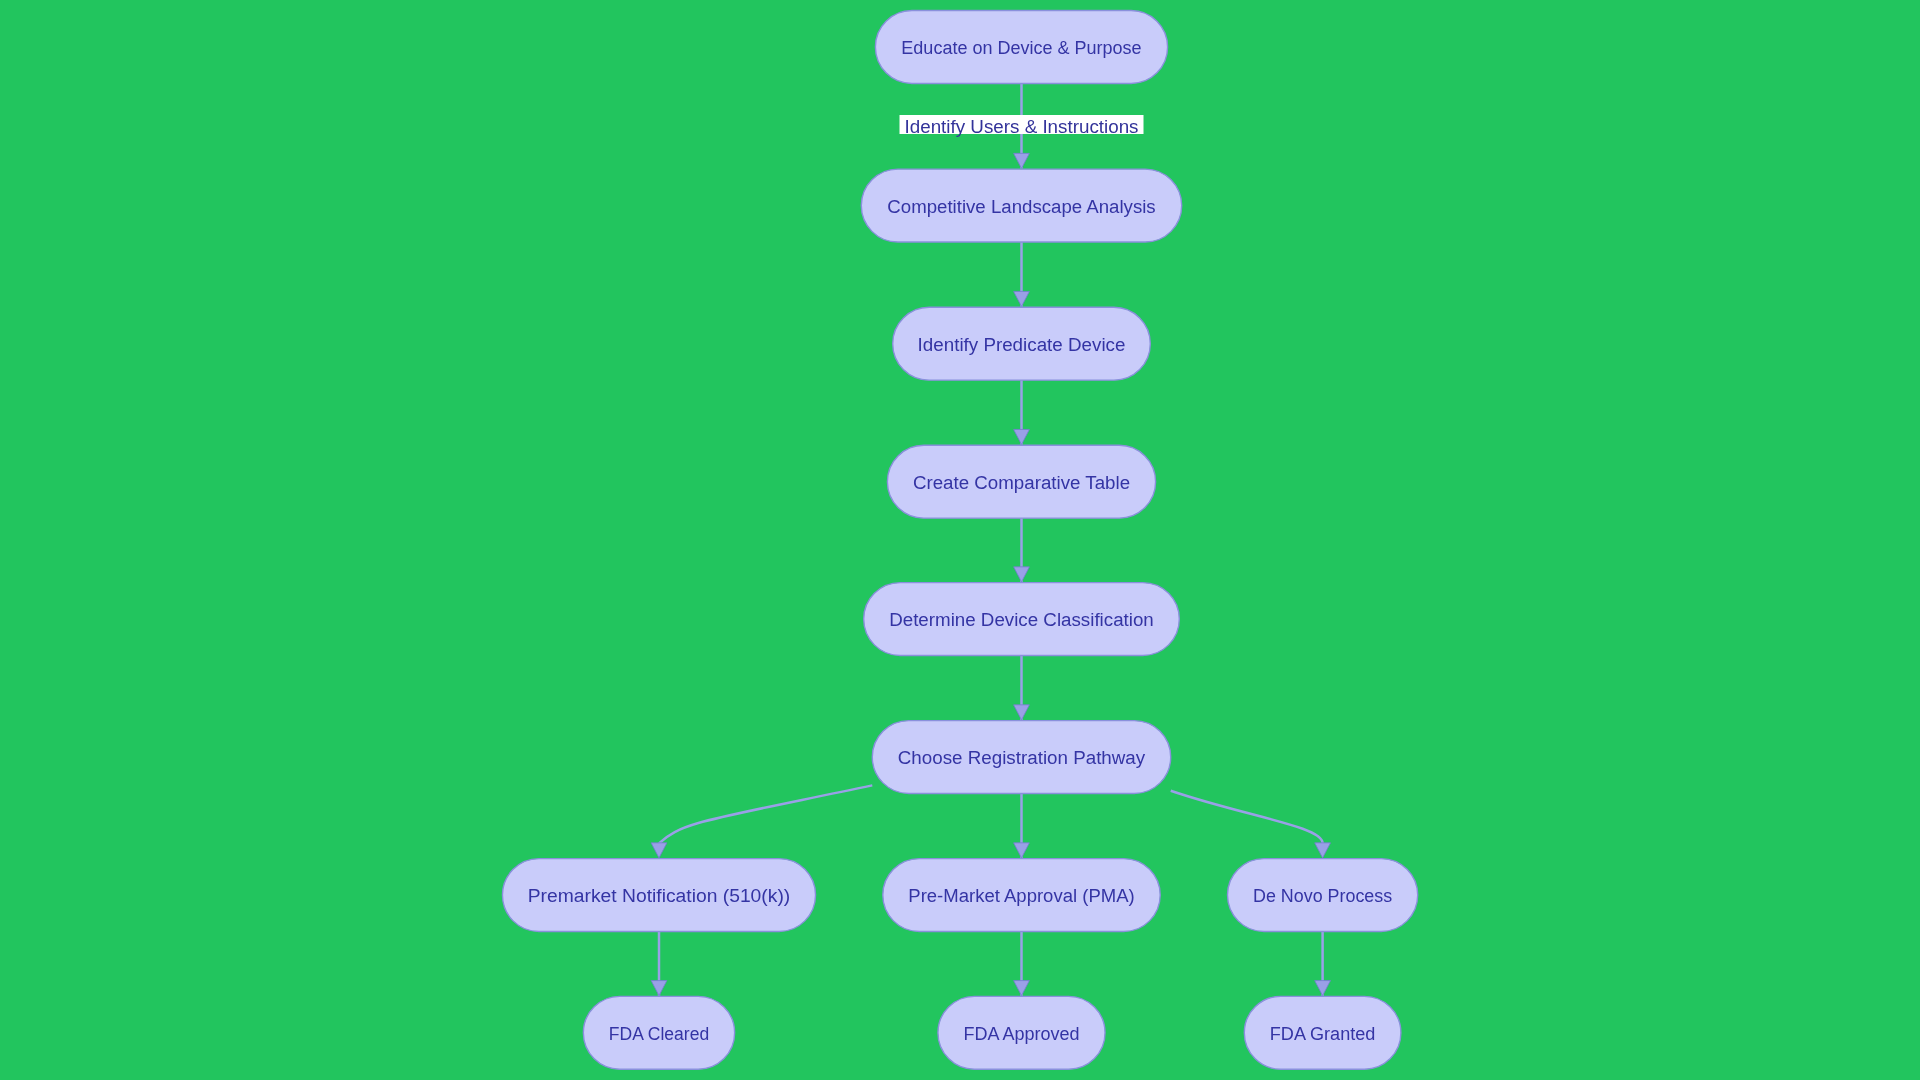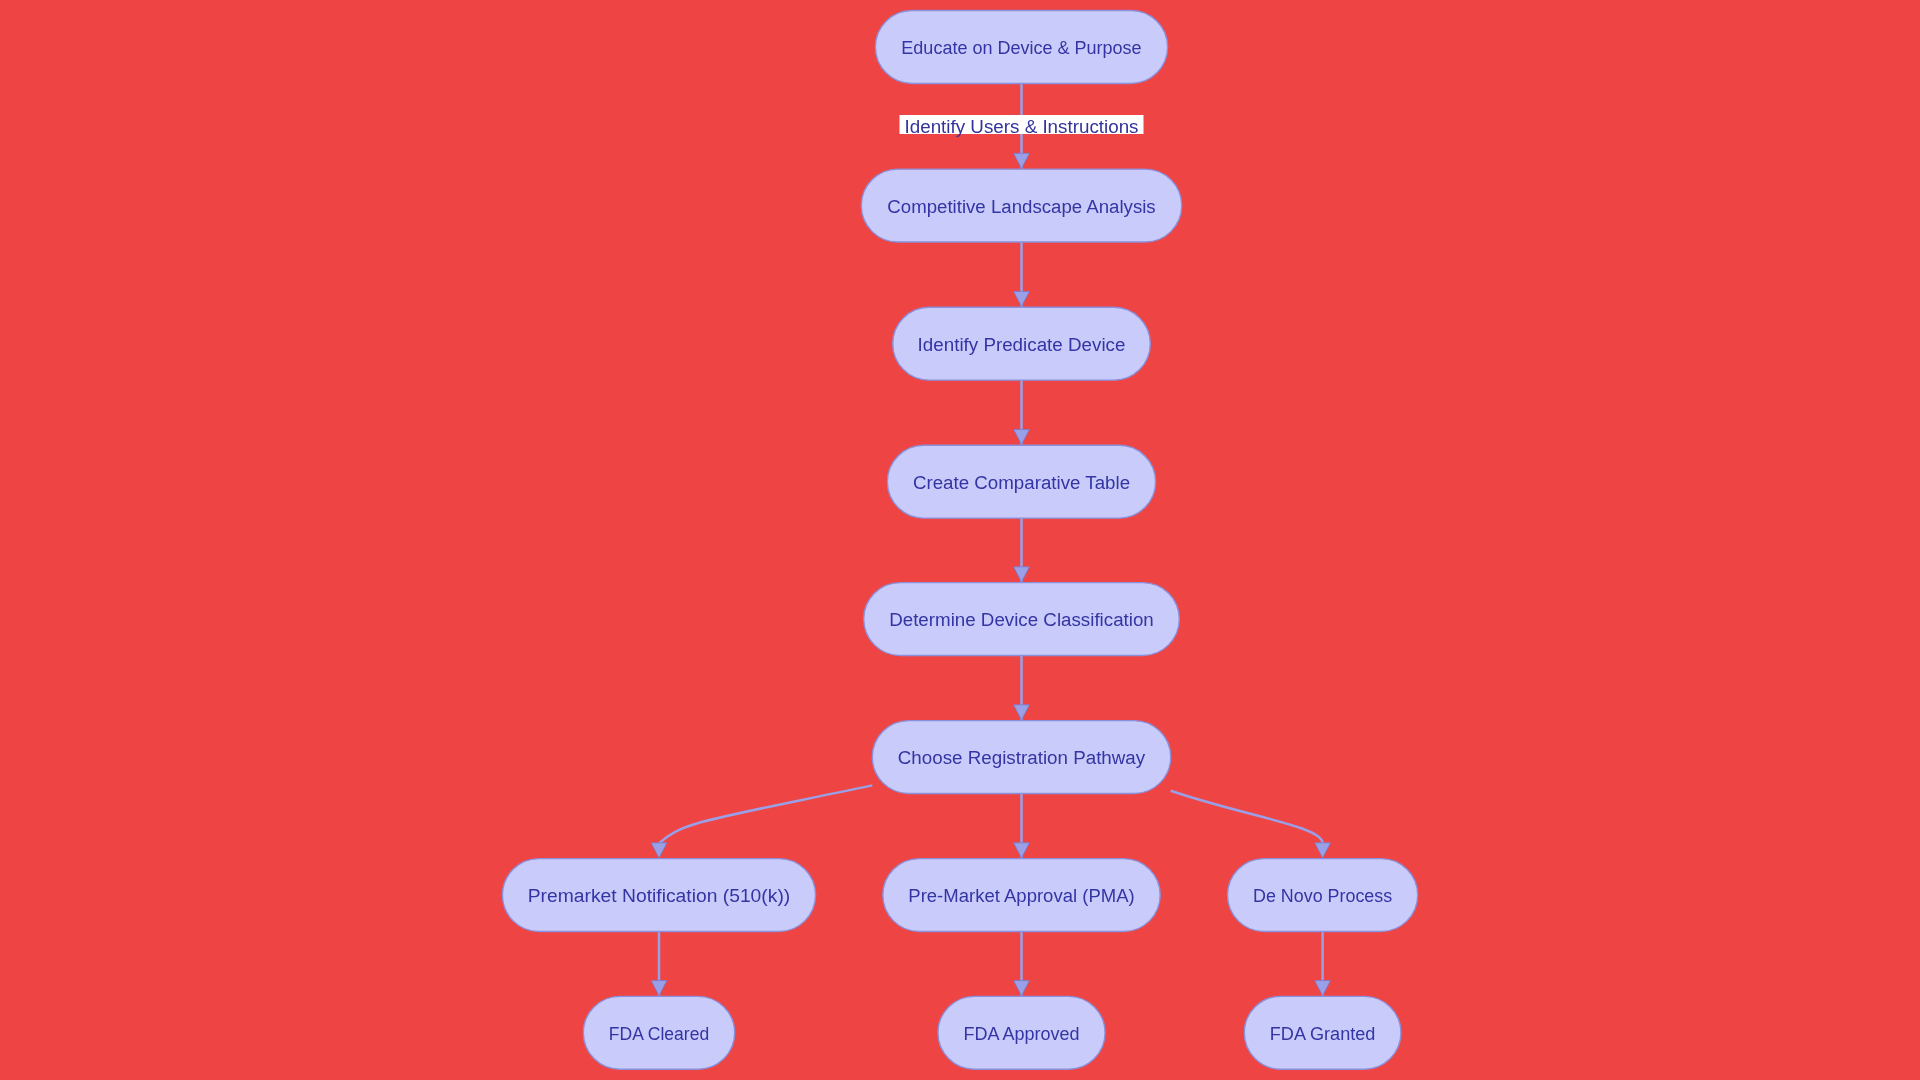--- a/index.html
+++ b/index.html
@@ -1,17 +1,17 @@
 <!DOCTYPE html>
 <html style="--node-fill: #c9ccfa;"><head>
 <meta charset="utf-8">
 <title>Flowchart</title>
 <style>
   html,body{margin:0;padding:0;width:1920px;height:1080px;background:#ffffff;overflow:hidden;}
-  .canvas{position:relative;width:1920px;height:1080px;background:#ef4444;}
+  .canvas{position:relative;width:1920px;height:1080px;background:#22c55e;}
   svg.flow{position:absolute;left:0;top:0;width:1920px;height:1080px;display:block;filter:blur(0px);}
   .node-shape{fill:#c9ccfa;stroke:#8a90dc;stroke-width:1.4;}
   .node-label{font-family:"Liberation Sans",sans-serif;font-size:19.2px;fill:#3434a4;text-anchor:middle;}
   .edge-path{fill:none;stroke:#9aa0e7;stroke-width:2.5;}
   .edge-arrow{fill:#9aa0e7;stroke:#757bd0;stroke-width:0.8;stroke-linejoin:miter;}
   .edge-label{font-family:"Liberation Sans",sans-serif;font-size:19.2px;fill:#33339a;text-anchor:middle;}
   .edge-label-bg{fill:#ffffff;}
 </style>
 </head>
 <body style="background: rgb(255, 255, 255);">

